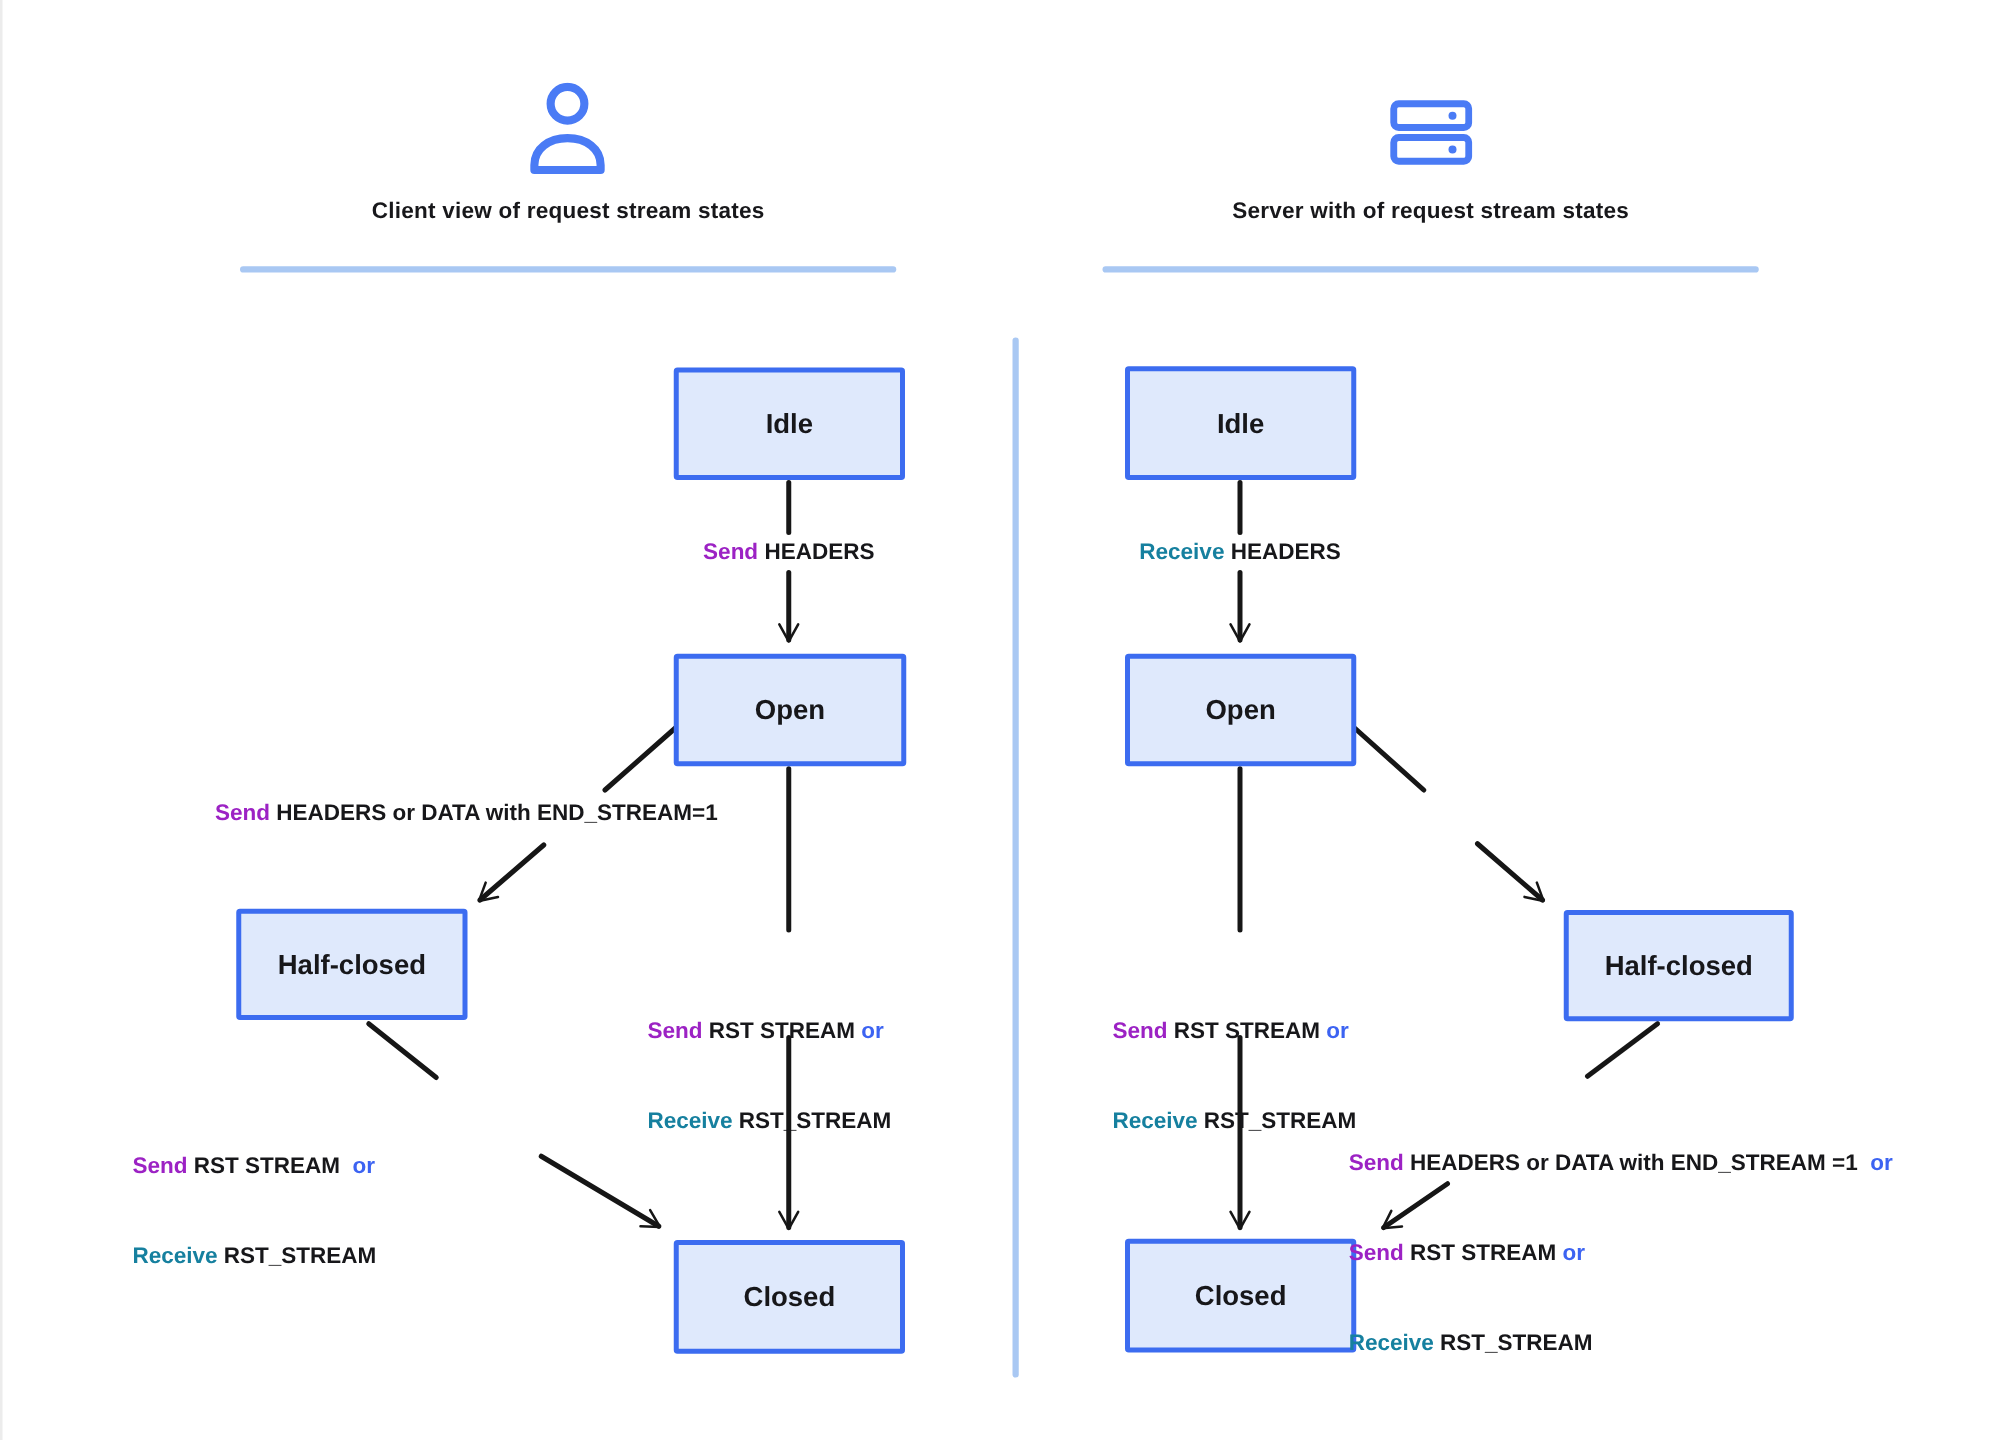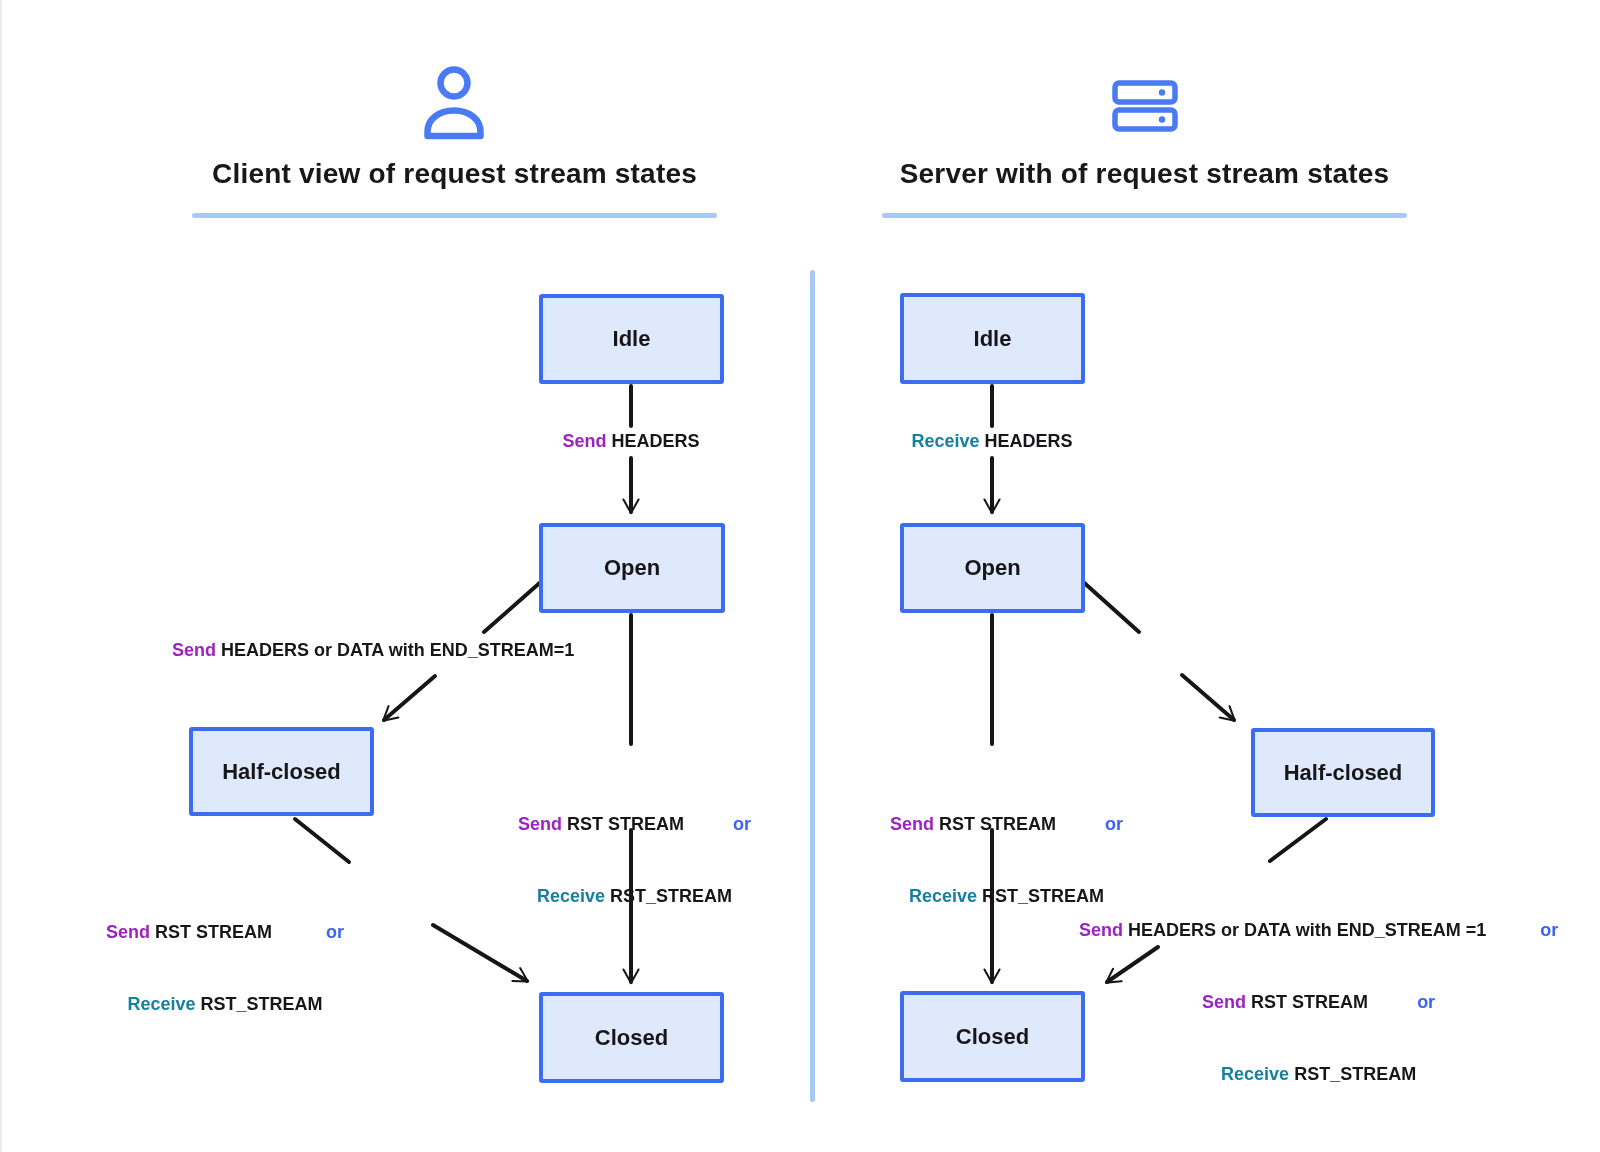--- a/index.html
+++ b/index.html
@@ -4,39 +4,39 @@
 <style>
   html,body{margin:0;padding:0;background:#ffffff;}
   #canvas{
     position:relative;width:1600px;height:1152px;background:#ffffff;
     font-family:"Liberation Sans","DejaVu Sans",sans-serif;
     border-left:2px solid #ececec;
     overflow:hidden;
   }
   .title{
     position:absolute;height:40px;text-align:center;
-    font-size:28px;font-weight:700;color:#18181b;letter-spacing:.2px;
+    font-size:18px;font-weight:700;color:#18181b;letter-spacing:.2px;
   }
   .rule{position:absolute;height:5px;background:var(--rule);border-radius:3px;}
   .divider{position:absolute;width:5px;background:var(--rule);border-radius:3px;}
   .state-box{
     position:absolute;box-sizing:border-box;
     background:var(--box_fill);border:4px solid var(--box_border);border-radius:3px;
     display:flex;align-items:center;justify-content:center;
     font-size:22px;font-weight:700;color:#17171a;
   }
   .lbl{
     position:absolute;font-size:18px;font-weight:700;color:var(--text);
-    white-space:pre;line-height:24px;text-align:center;
+    white-space:pre;line-height:24px;
   }
   .anchor-c{transform:translate(-50%,-50%);}
   .anchor-l{transform:translateY(-50%);}
   .kw-send{color:var(--send);}
   .kw-receive{color:var(--receive);margin-top:11px;}
-  .kw-or{color:var(--or);padding-left:44px;}
+  .kw-or{color:var(--or);}
   .kw-b{color:var(--text);}
   .icon{position:absolute;}
   svg.wires{position:absolute;left:0;top:0;pointer-events:none;}
   svg.wires line{stroke:var(--arrow);stroke-width:4;stroke-linecap:round;}
 </style>
 </head>
 <body>
 
 <div id="canvas">
 

